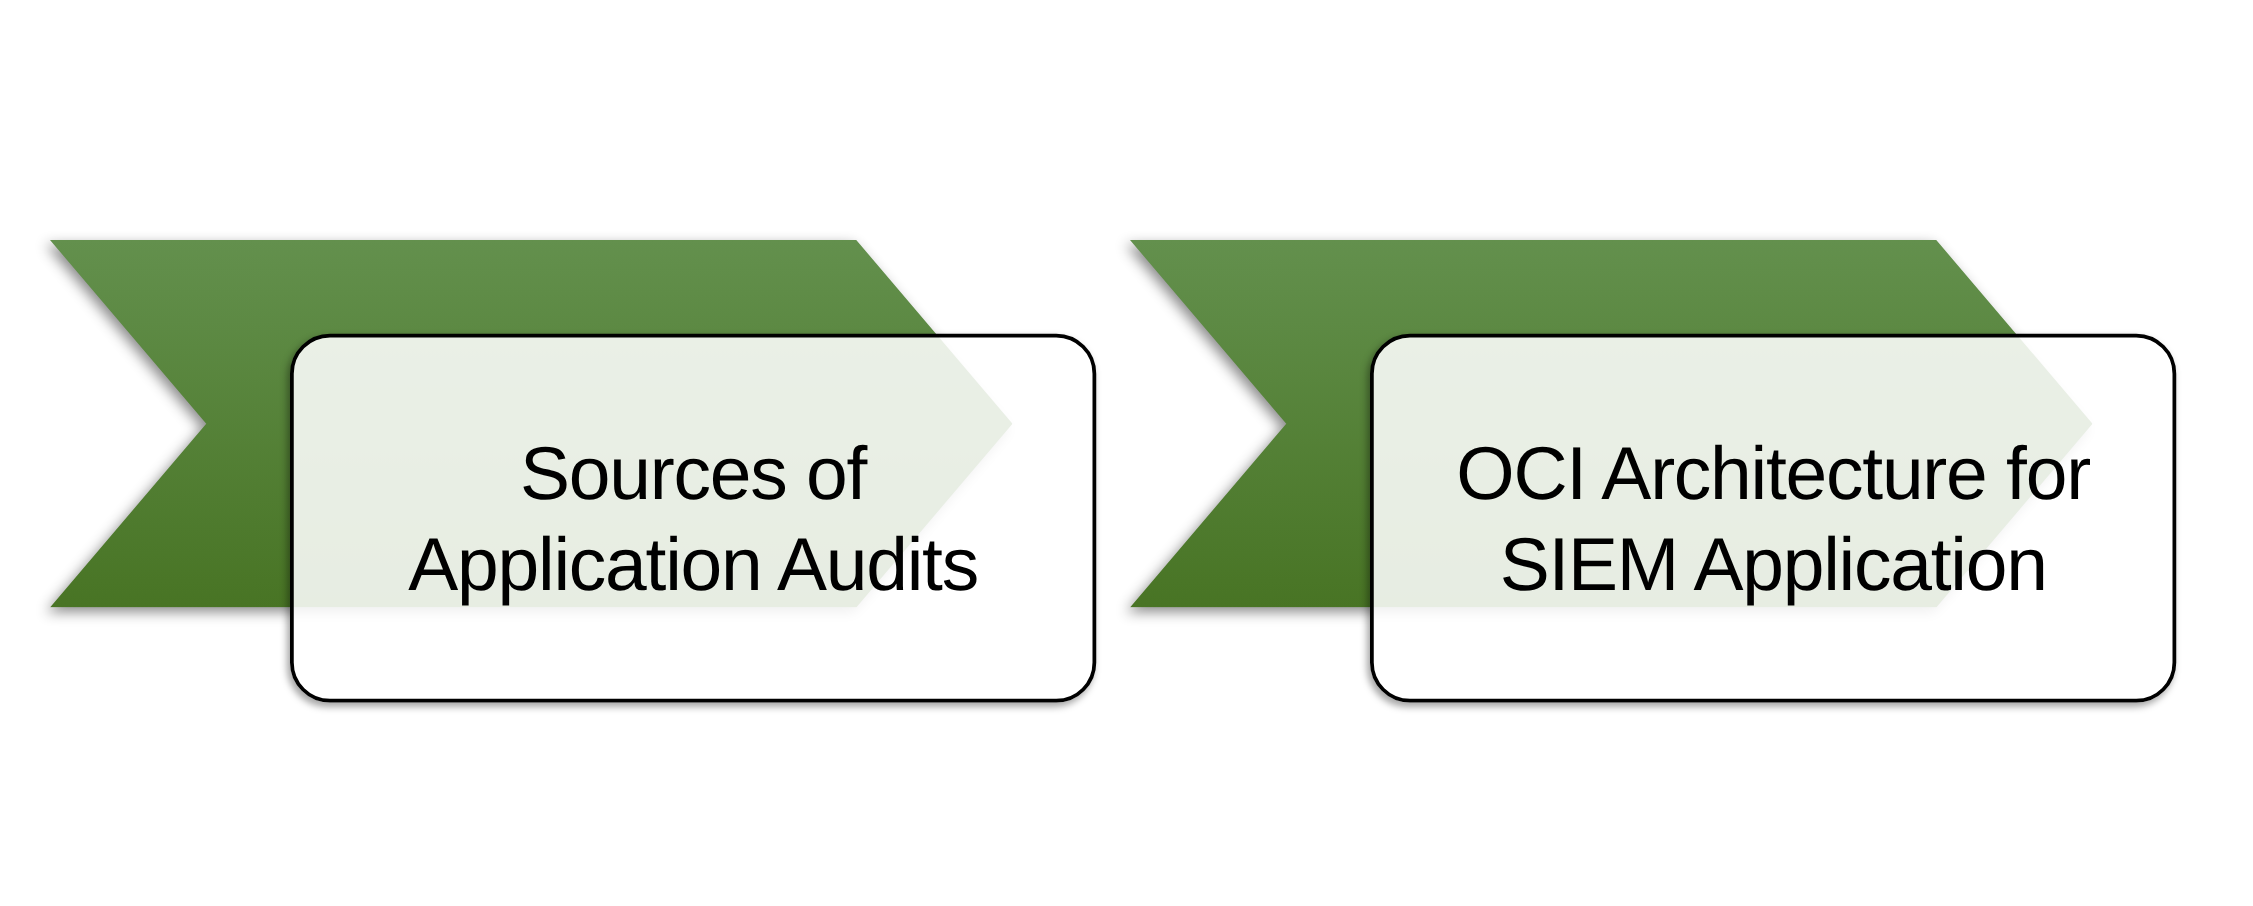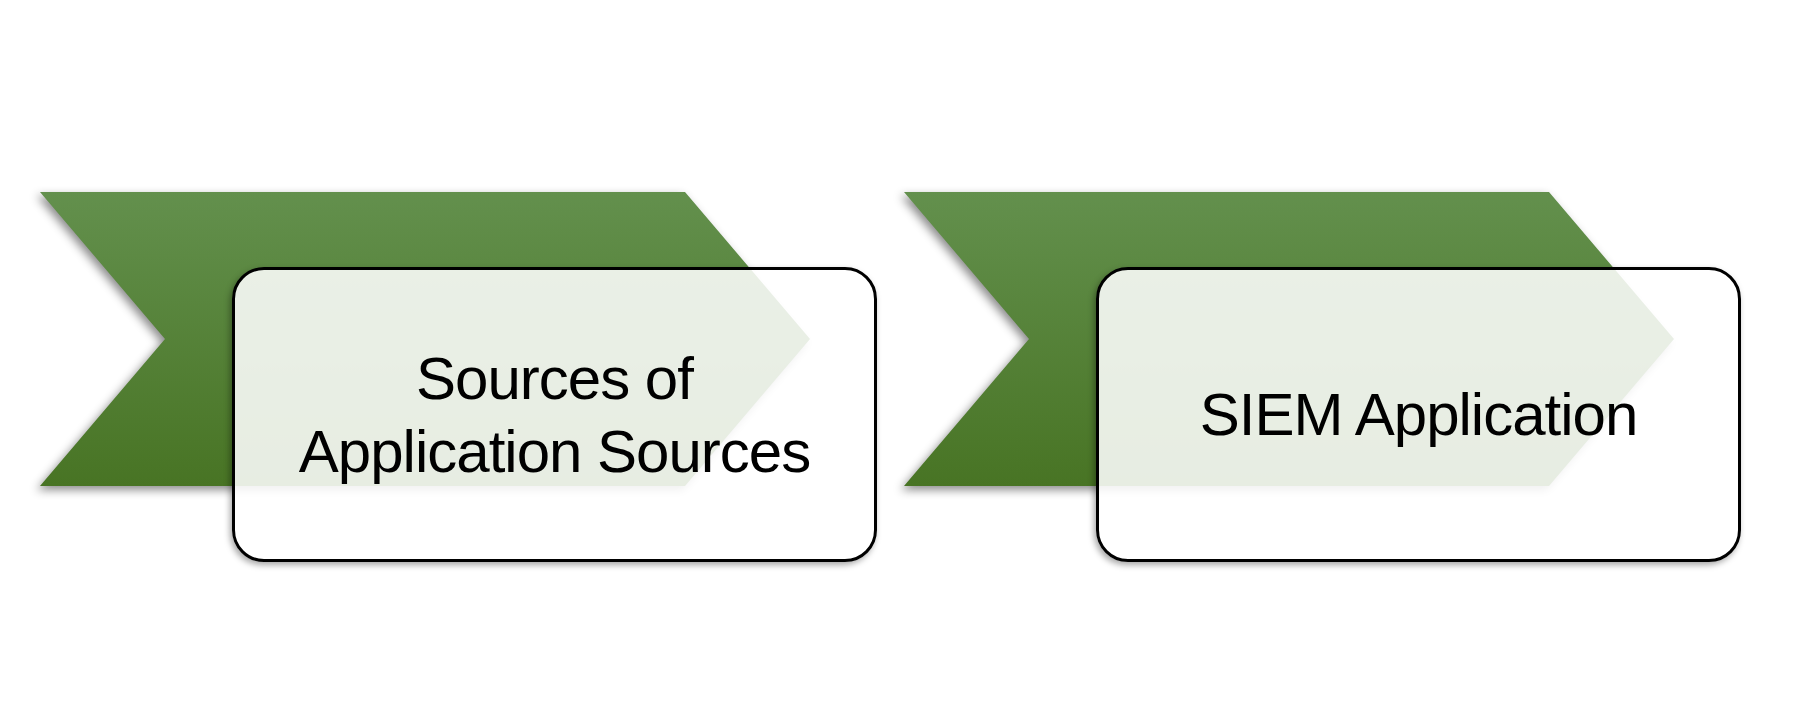--- a/index.html
+++ b/index.html
@@ -83,29 +83,30 @@
 
 <div class="canvas">
 
   <div class="unit unit-1">
     <div class="chevron-shadow">
       <div class="chevron"></div>
     </div>
     <div class="card">
       <div class="card-label">
         <div>Sources of</div>
-        <div>Application Sources</div>
+        <div>Application Audits</div>
       </div>
     </div>
   </div>
 
   <div class="unit unit-2">
     <div class="chevron-shadow">
       <div class="chevron"></div>
     </div>
     <div class="card">
       <div class="card-label">
+        <div>OCI Architecture for</div>
         <div>SIEM Application</div>
       </div>
     </div>
   </div>
 
 </div>
 
 </body></html>

